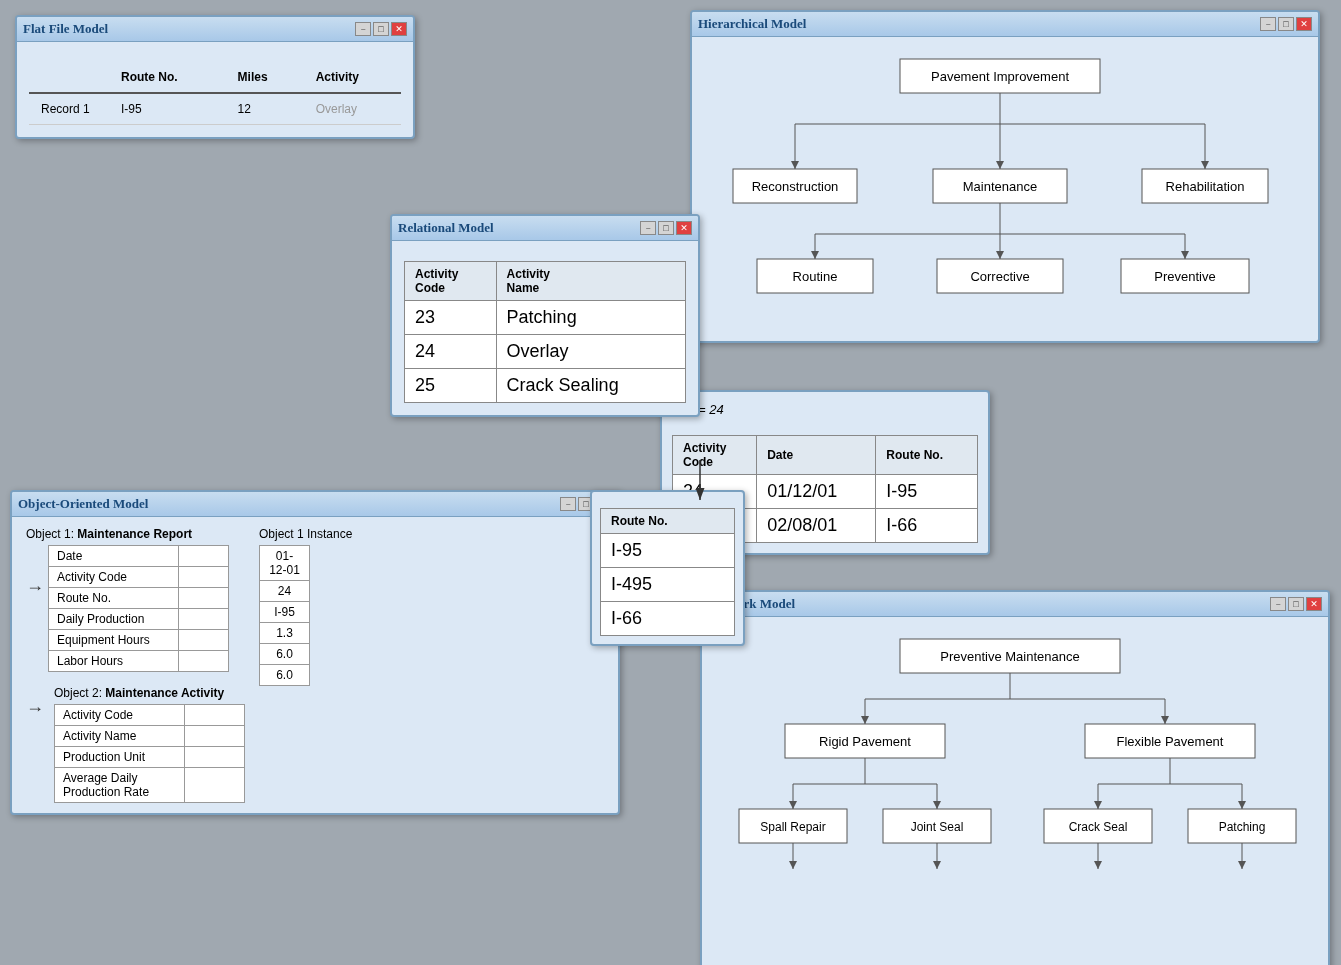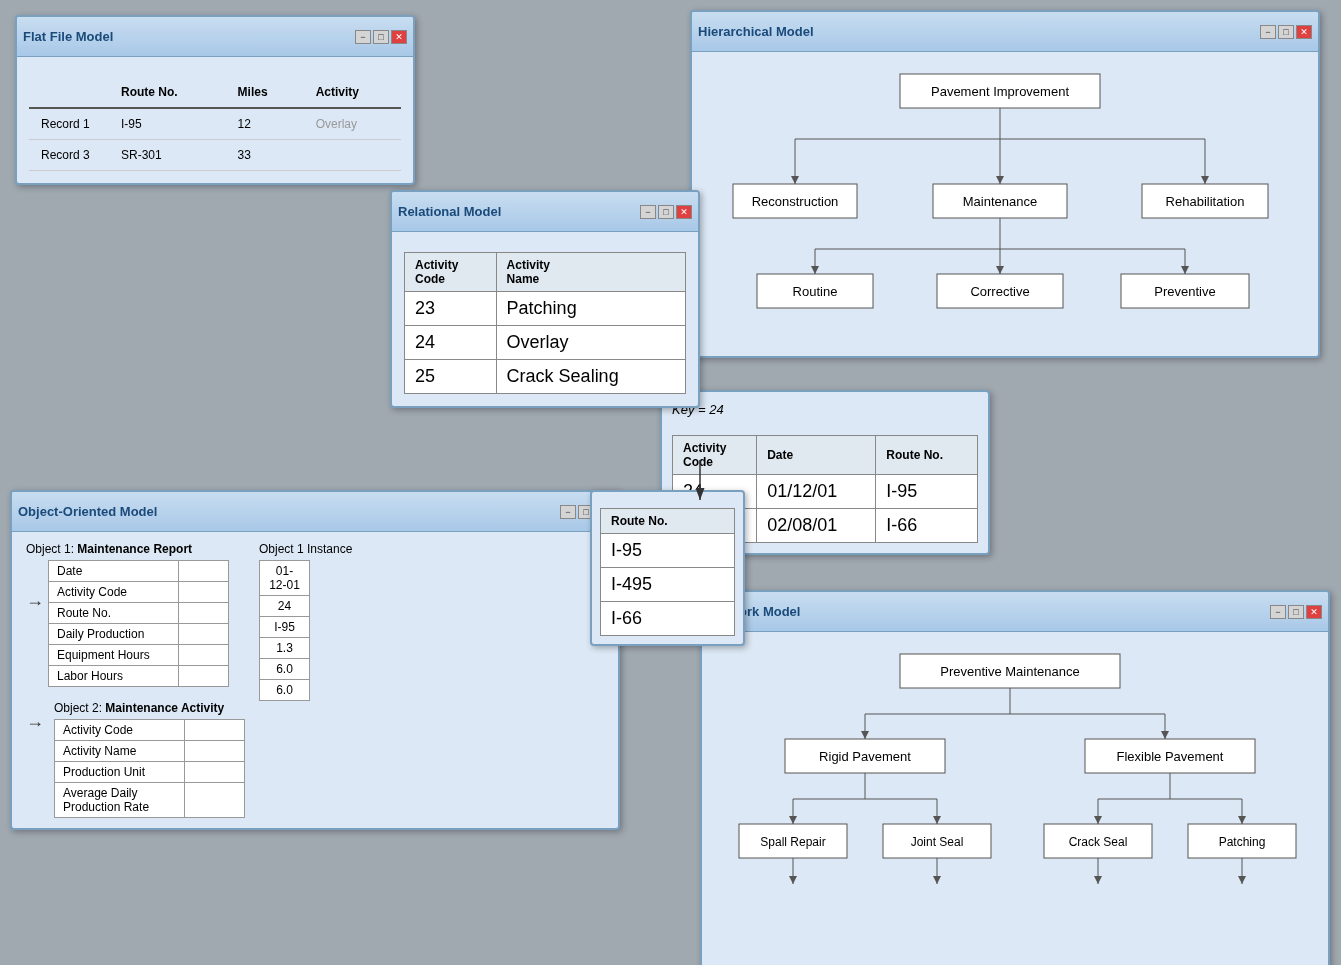--- a/index.html
+++ b/index.html
@@ -17,25 +17,26 @@
       position: absolute;
       background: #dce8f5;
       border: 2px solid #7aa0c0;
       border-radius: 4px;
       box-shadow: 2px 2px 6px rgba(0,0,0,0.3);
     }
 
     .window-titlebar {
       background: linear-gradient(to bottom, #c8ddf0, #a8c8e8);
       border-bottom: 1px solid #7aa0c0;
-      padding: 12px 6px;
+      padding: 4px 6px;
       display: flex;
       align-items: center;
       justify-content: space-between;
       border-radius: 2px 2px 0 0;
+      font-family: Liberation Serif, serif;
     }
 
     .window-title {
       font-size: 13px;
       font-weight: bold;
       color: #1a4a7a;
     }
 
     .window-controls {
       display: flex;
@@ -244,32 +245,26 @@
           <th>Activity</th>
         </tr>
       </thead>
       <tbody>
         <tr>
           <td>Record 1</td>
           <td>I-95</td>
           <td>12</td>
           <td style="color:#999;">Overlay</td>
         </tr>
-        <tr>
-          <td>Record 3</td>
-          <td>SR-301</td>
-          <td>33</td>
-          <td></td>
-        </tr>
       </tbody>
     </table>
   </div>
 </div>
 
-<div class="window relational-window" style="z-index:10;">
+<div class="window relational-window" style="z-index:10;margin-top:24px;">
   <div class="window-titlebar">
     <span class="window-title">Relational Model</span>
     <div class="window-controls">
       <div class="win-btn">−</div>
       <div class="win-btn">□</div>
       <div class="win-btn close">✕</div>
     </div>
   </div>
   <div class="window-content">
     <table class="relational-table">

